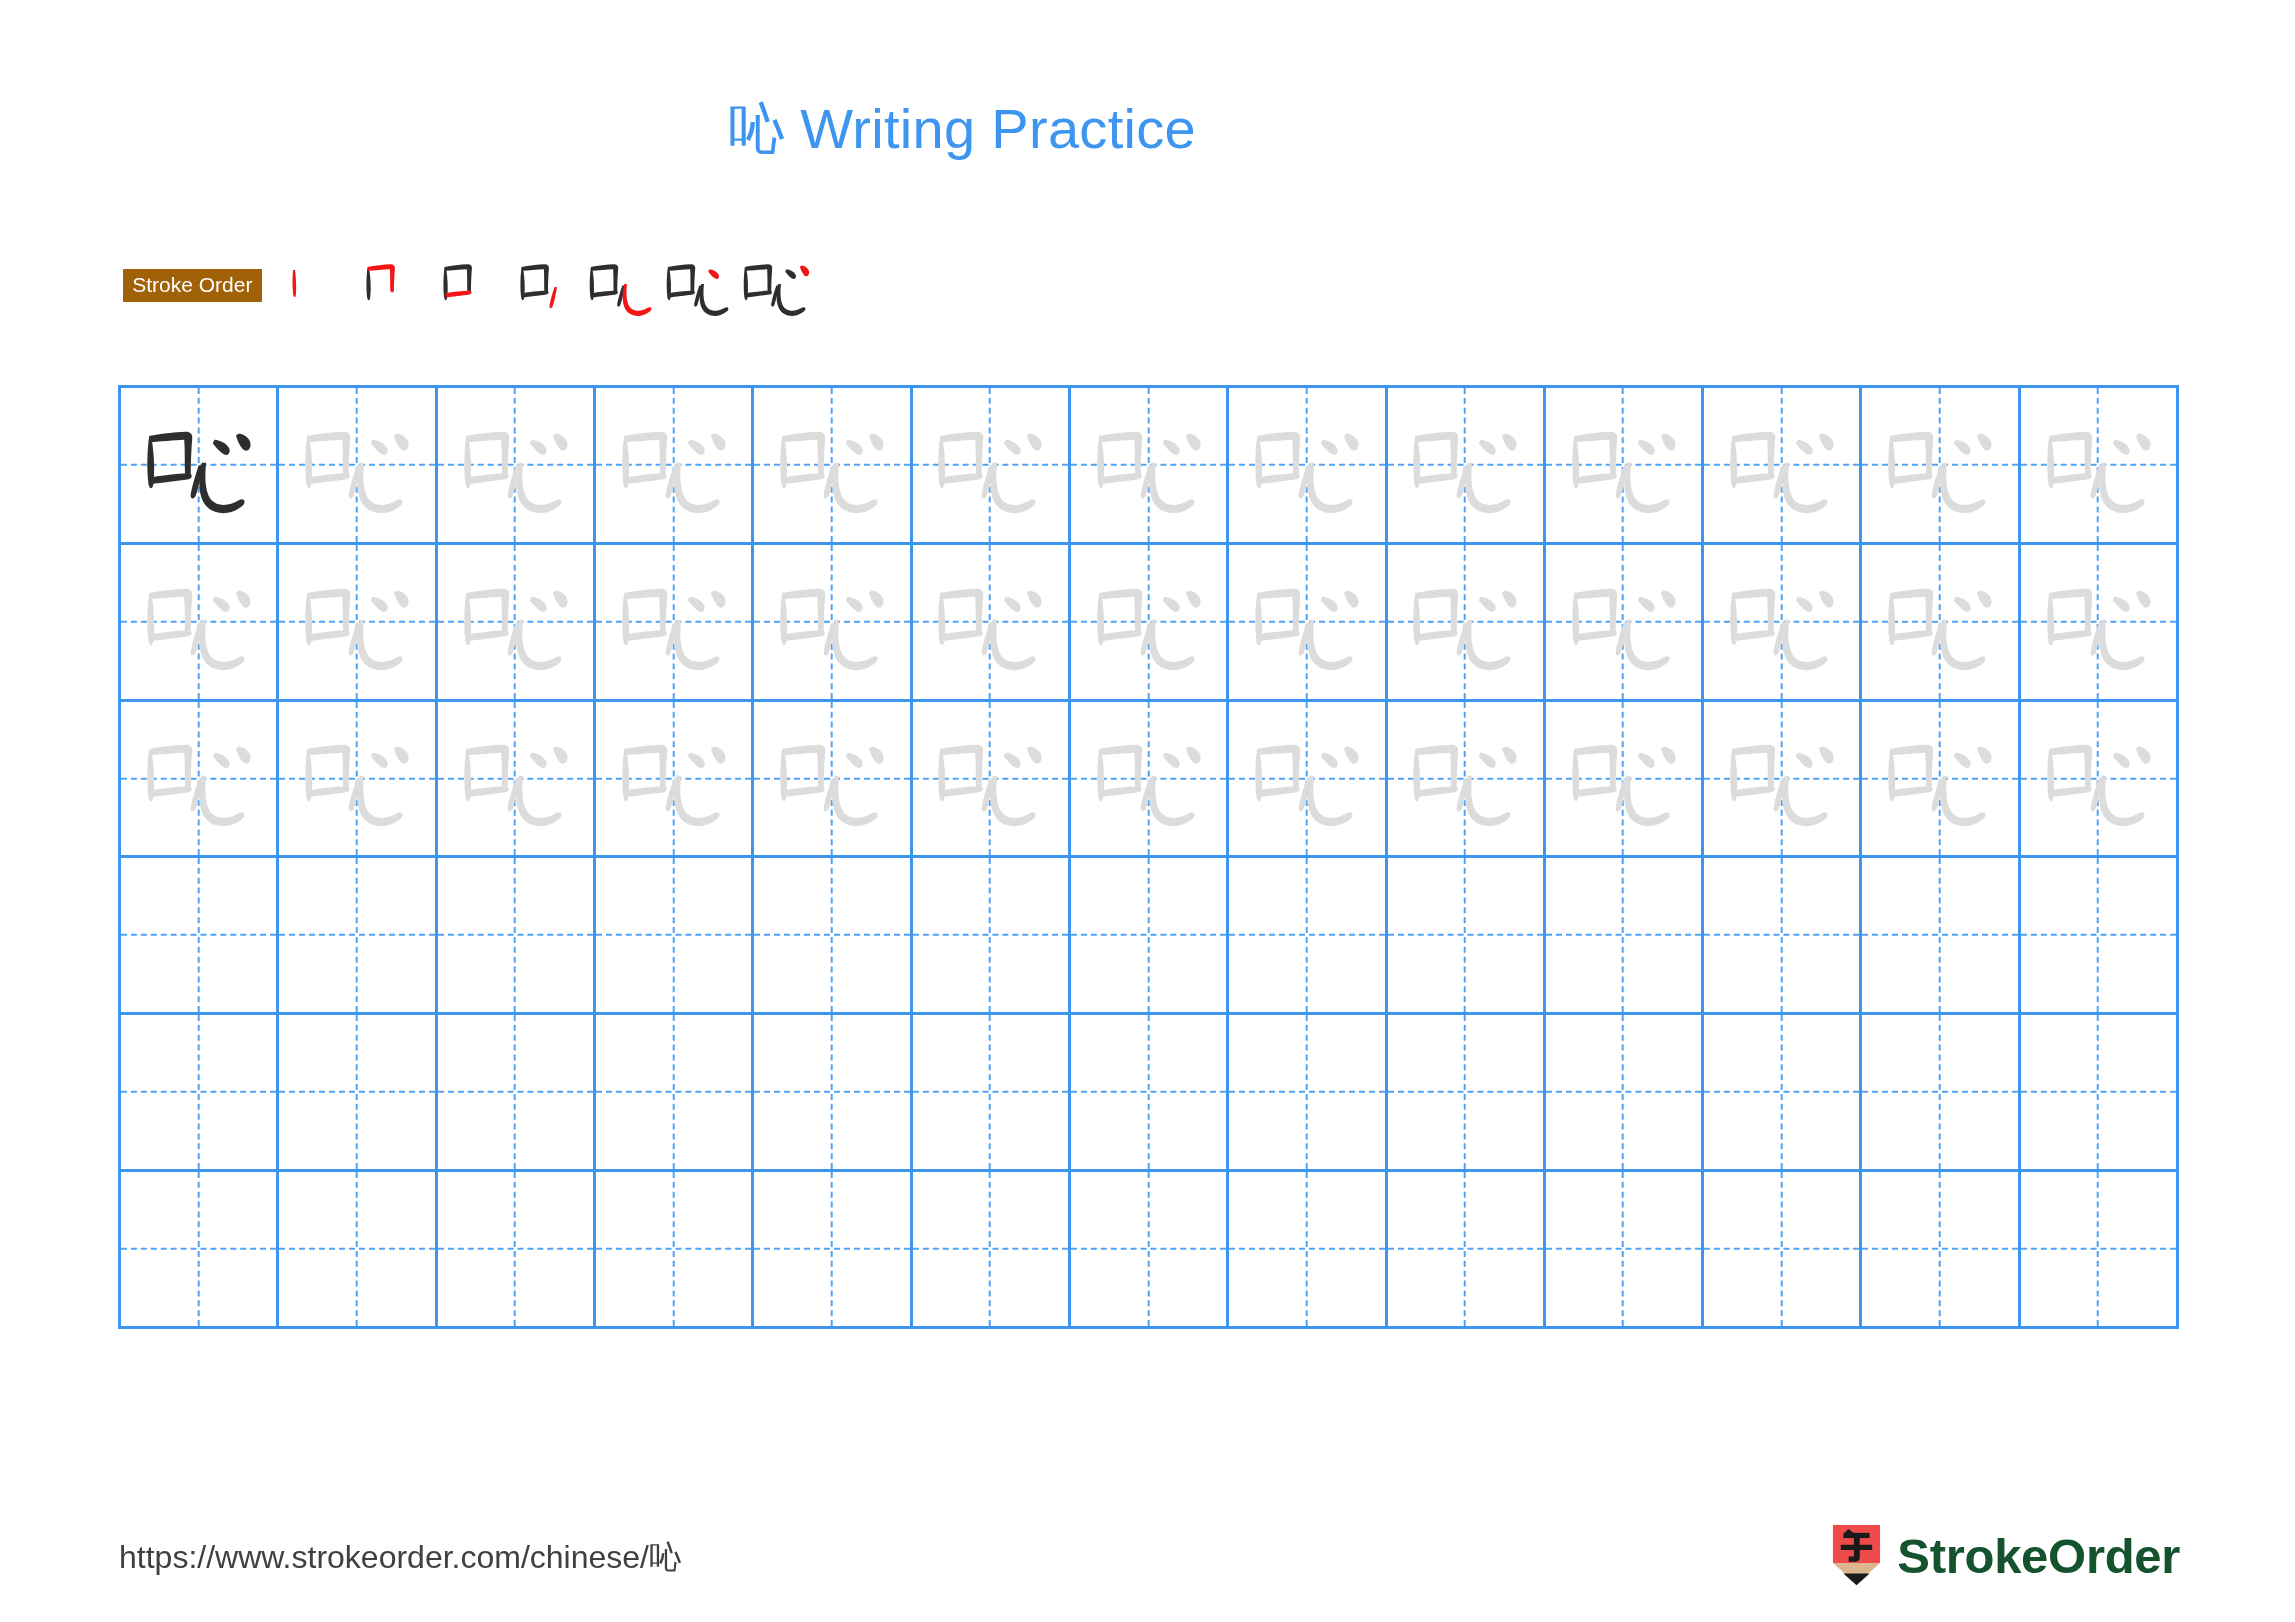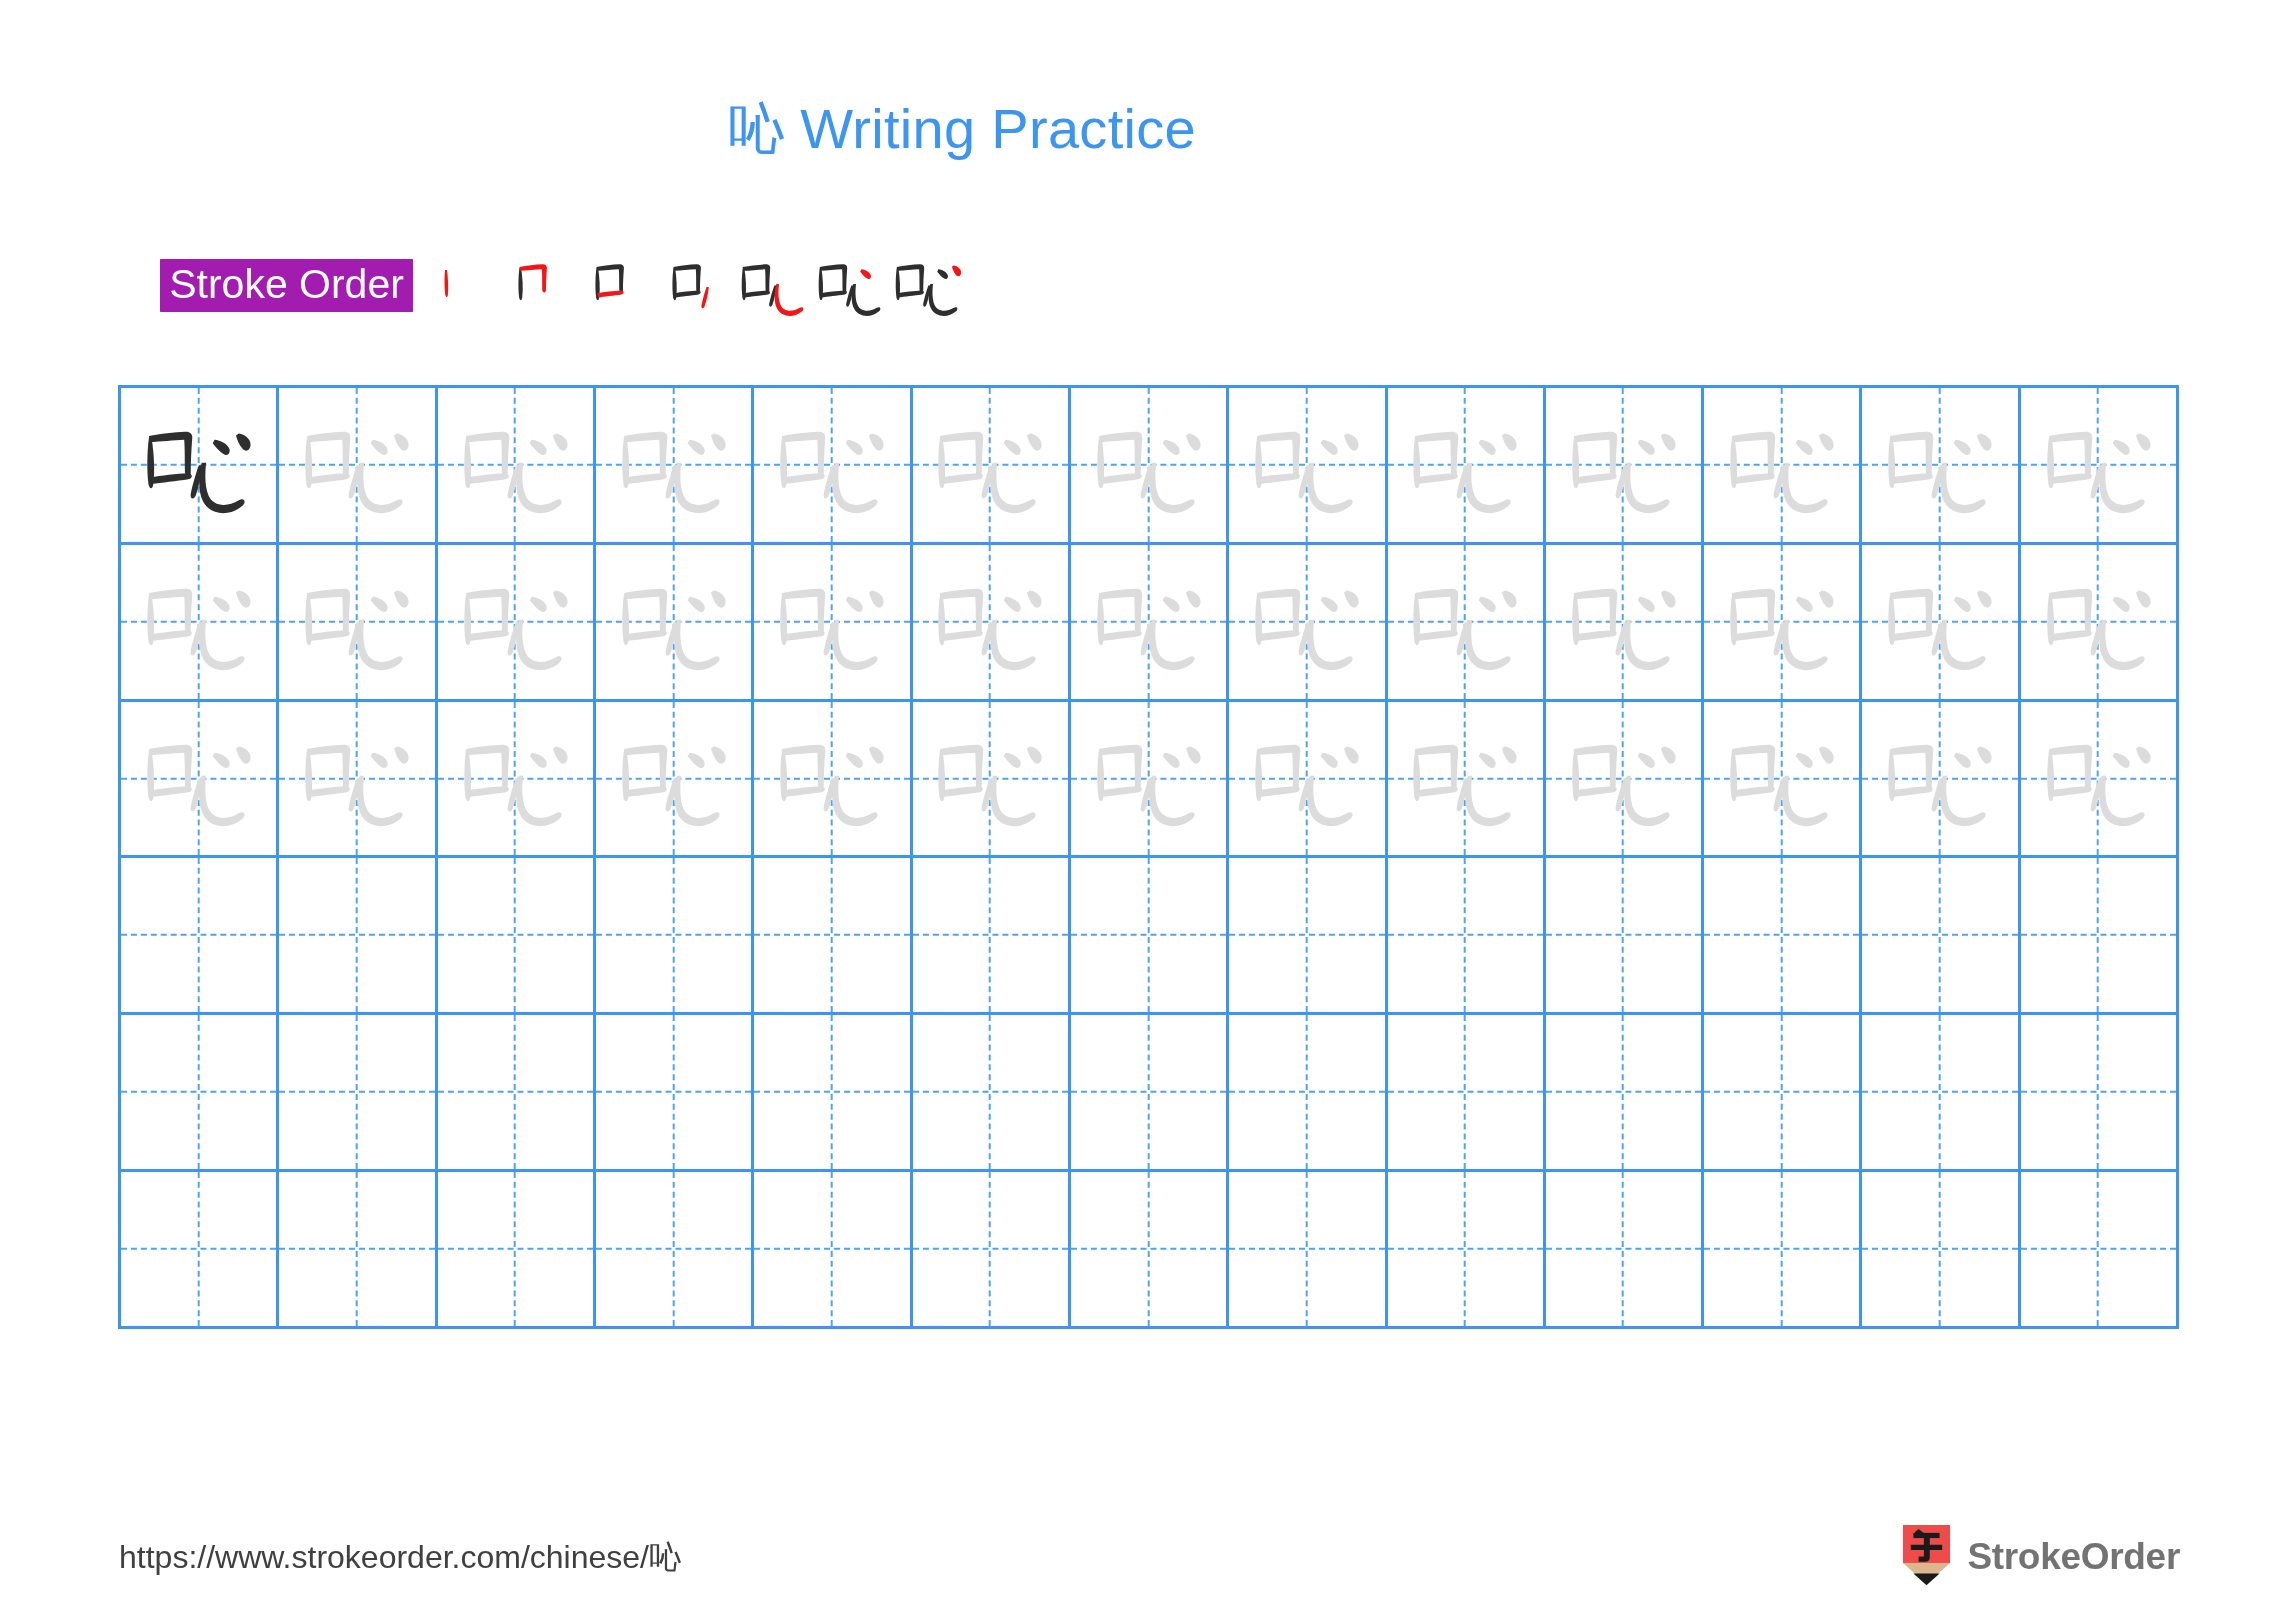--- a/index.html
+++ b/index.html
@@ -36,29 +36,28 @@
   
   #stroke-order-row {
     position: absolute;
     left: 123px;
     top: 260px;
     display: flex;
     align-items: center;
     height: 51px;
   }
   #stroke-order-badge {
-    background: #a21caf;
+    background: #a16207;
     color: #ffffff;
-    font-size: 41px;
+    font-size: 21px;
     font-weight: 400;
     padding: 5.2px 9.2px 6.5px 9.2px;
     line-height: 1;
     white-space: nowrap;
     border-radius: 0.7px;
-    margin-left: 37px;
   }
   #stroke-steps {
     display: flex;
     align-items: flex-end;
     margin-left: 10.5px;
   }
   .stroke-step {
     width: 77px;
     height: 77px;
     position: relative;
@@ -152,23 +151,23 @@
     align-items: center;
     height: 63px;
   }
   #brand-logo {
     width: 55px;
     height: 63px;
     flex: 0 0 auto;
     margin-right: 13px;
   }
   #brand-name {
-    font-size: 37px;
+    font-size: 49px;
     font-weight: bold;
-    color: #737373;
+    color: #14532d;
     letter-spacing: -0.3px;
     line-height: 1;
     white-space: nowrap;
   }
 </style>
 </head>
 <body>
 
 <div id="title">
   <span class="han">吣</span><span> Writing Practice</span>

